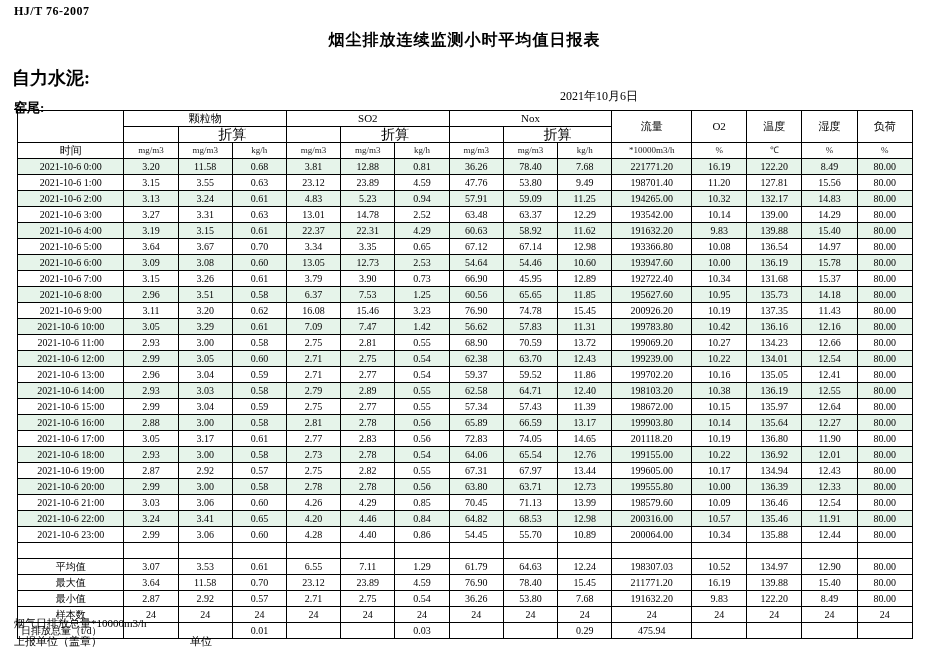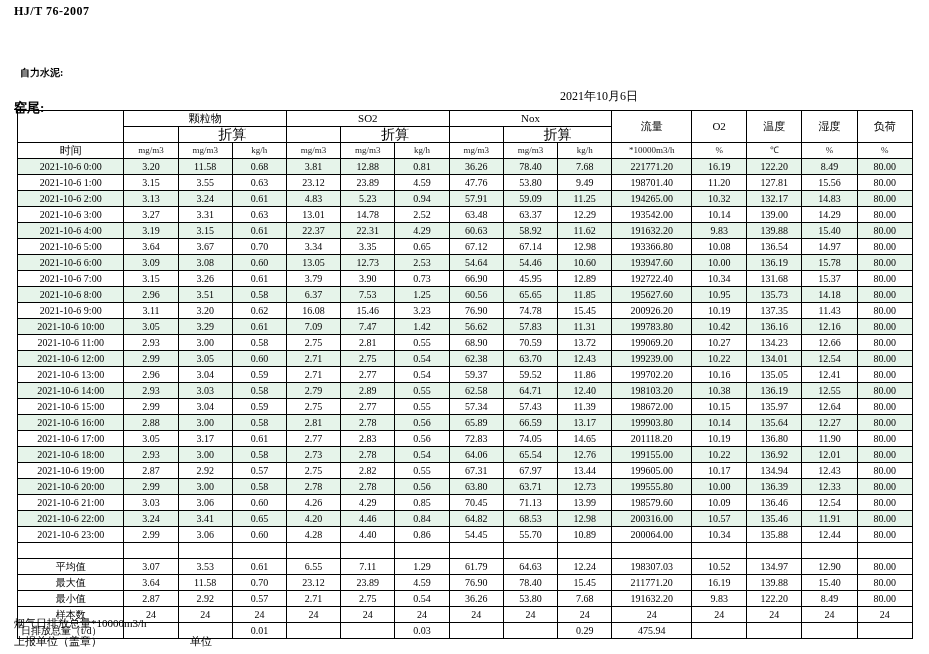--- a/index.html
+++ b/index.html
@@ -38,23 +38,23 @@
     top: 30px;
     width: 929px;
     text-align: center;
     font-family: "Liberation Serif", serif;
     font-weight: bold;
     font-size: 16px;
     letter-spacing: 1px;
   }
   .company {
     position: absolute;
-    left: 20px;
+    left: 12px;
     top: 66px;
-    font-size: 10px;
+    font-size: 18px;
     font-weight: bold;
     font-family: "Liberation Serif", serif;
   }
   .unit-name {
     position: absolute;
     left: 14px;
     top: 99px;
     font-size: 13px;
     font-weight: bold;
     font-family: "Liberation Serif", serif;
@@ -151,20 +151,21 @@
   col.c-temp { width: 54px; }
   col.c-hum { width: 54px; }
   col.c-load { width: 54px; }
 </style>
 </head>
 <body>
 
 <div class="page">
 
   <div class="std-code">HJ/T  76-2007</div>
+  <div class="doc-title">烟尘排放连续监测小时平均值日报表</div>
   <div class="company">自力水泥:</div>
   <div class="unit-name">窑尾:</div>
   <div class="report-date">2021年10月6日</div>
 
   <table class="report">
     <colgroup>
       <col class="c-time">
         <col class="c-d">
         <col class="c-d">
         <col class="c-d">

